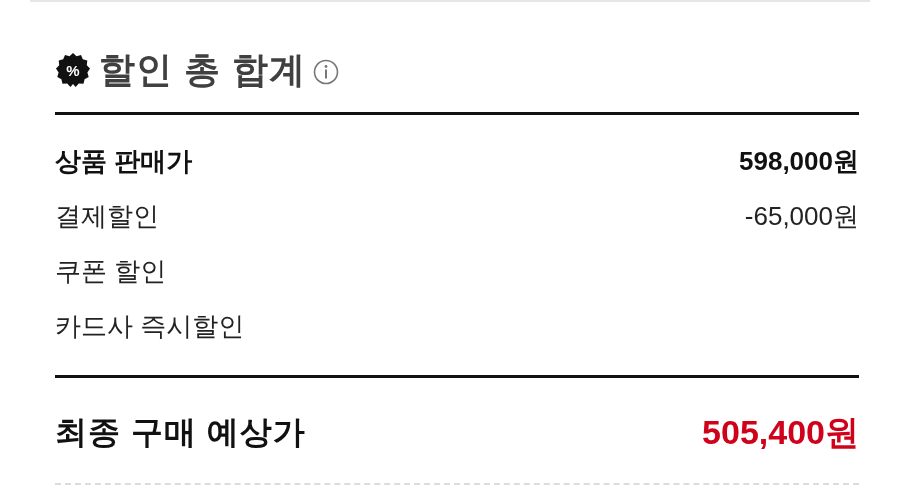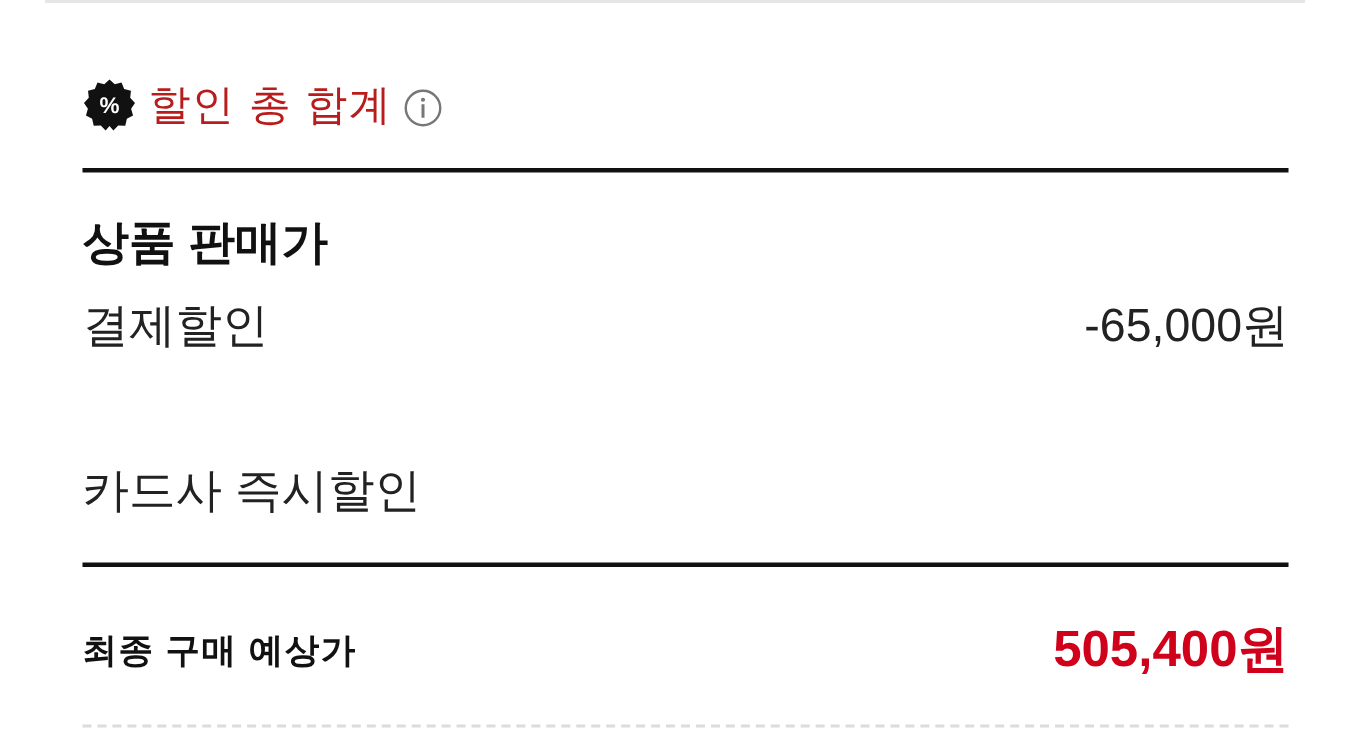--- a/index.html
+++ b/index.html
@@ -18,49 +18,49 @@
     }
     .title-row {
       position: absolute; left: 55px; top: 46px; height: 48px;
       display: flex; align-items: center;
     }
     .badge-icon {
       width: 36px; height: 36px; margin-right: 8px;
       display: inline-flex; align-items: center; justify-content: center;
     }
     .title-text {
-      font-size: 28px; font-weight: 400; letter-spacing: 1px;
-      color: #b91c1c; line-height: 1;
+      font-size: 36px; font-weight: 700; letter-spacing: 1px;
+      color: #404040; line-height: 1;
     }
     .info-icon {
       width: 28px; height: 28px; margin-left: 6px; margin-top: 4px;
       display: inline-flex; align-items: center; justify-content: center;
       cursor: pointer;
     }
     .thick-line {
       position: absolute; left: 55px; width: 804px; height: 3px;
       background: #111111;
     }
     .line-1 { top: 112px; }
     .line-2 { top: 375px; }
     .rows {
       position: absolute; left: 55px; top: 134px; width: 804px;
     }
     .row {
       display: flex; justify-content: space-between; align-items: center;
       height: 55px;
-      font-size: 31px; color: #222222;
+      font-size: 26px; color: #222222;
     }
     .row.bold { font-weight: 700; color: #111111; }
     .final-row {
       position: absolute; left: 55px; top: 408px; width: 804px; height: 50px;
       display: flex; justify-content: space-between; align-items: center;
     }
     .final-label {
-      font-size: 23px; font-weight: 700; color: #111111; letter-spacing: 1px;
+      font-size: 32px; font-weight: 700; color: #111111; letter-spacing: 1px;
     }
     .final-value {
       font-size: 34px; font-weight: 700; color: #d0021b;
     }
     .dashed-line {
       position: absolute; left: 55px; top: 483px; width: 804px; height: 0;
       border-top: 2px dashed #dcdcdc;
     }
   </style>
 </head>
@@ -84,26 +84,28 @@
         <rect x="12" y="10.5" width="2" height="9" fill="#777777"></rect>
       </svg>
     </span>
   </div>
 
   <div class="thick-line line-1"></div>
 
   <div class="rows">
     <div class="row bold">
       <span>상품 판매가</span>
+      <span>598,000원</span>
     </div>
     <div class="row">
       <span>결제할인</span>
       <span>-65,000원</span>
     </div>
     <div class="row">
+      <span>쿠폰 할인</span>
     </div>
     <div class="row">
       <span>카드사 즉시할인</span>
     </div>
   </div>
 
   <div class="thick-line line-2"></div>
 
   <div class="final-row">
     <span class="final-label">최종 구매 예상가</span>

